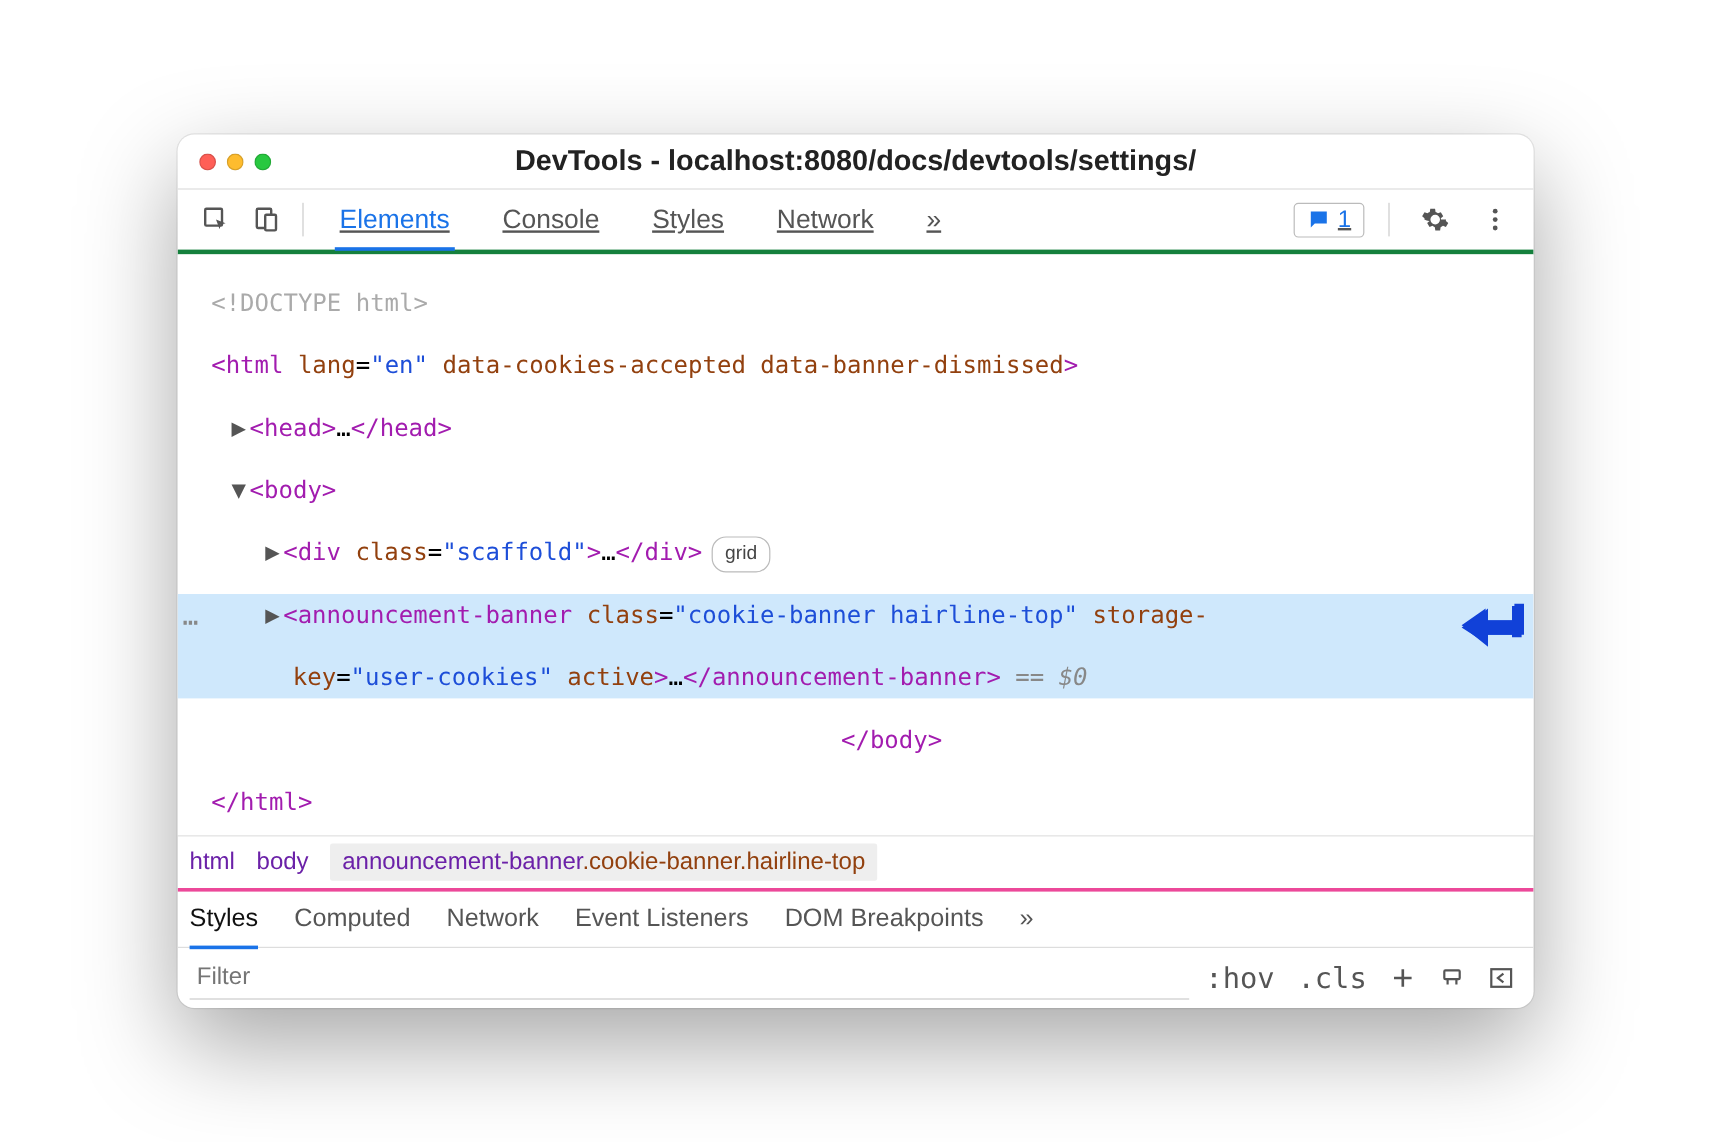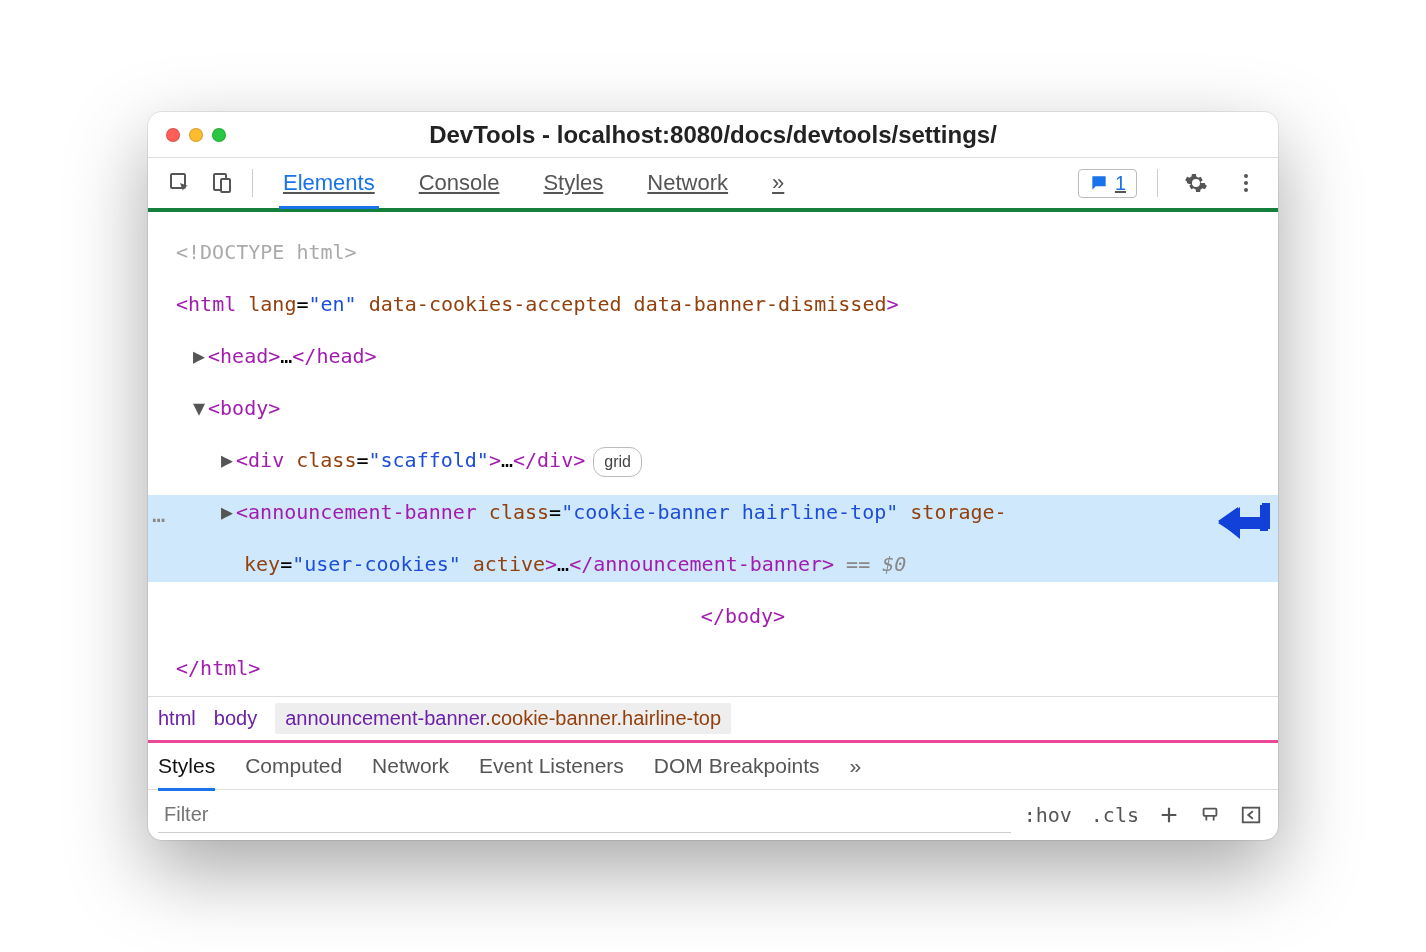--- a/index.html
+++ b/index.html
@@ -192,21 +192,21 @@
     flex:1;
     border:1px solid #ccc;
     border-top:none; border-left:none; border-right:none;
     height:36px;
     font-size:20px;
     color:#888;
     padding:0 6px;
     background:transparent;
   }
   .fr-btn {
-    font-size:20px;
+    font-size:24px;
     color:#555;
     padding:0 6px;
     font-family:Menlo, monospace;
   }
   svg { display:block; }
 </style>
 </head>
 <body>
 
 <div class="window">

